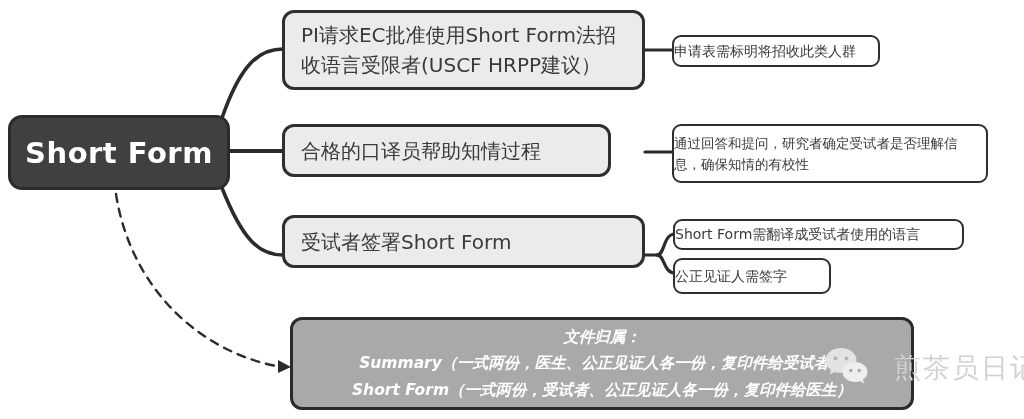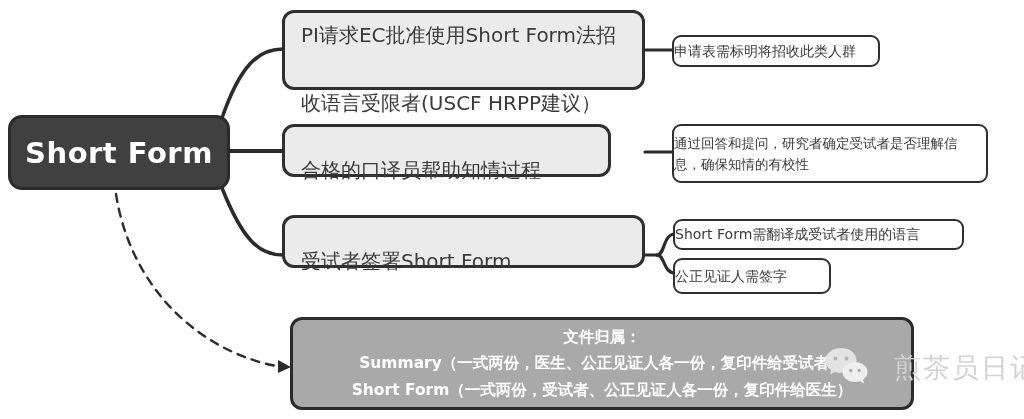--- a/index.html
+++ b/index.html
@@ -22,38 +22,38 @@
     background:#404040;border:3px solid #2b2b2b;border-radius:14px;
     align-items:center;
   }
   .root-node .root-label{
     color:#ffffff;font-size:29px;font-weight:bold;letter-spacing:0.5px;
   }
   .branch{
     background:#ebebeb;border:3px solid #2f2f2f;border-radius:12px;
     padding-left:16px;font-size:20px;line-height:1.5;
   }
-  .branch .line{white-space:nowrap;margin-top:38px;}
+  .branch .line{white-space:nowrap;}
   #branch-1{left:282px;top:10px;width:363px;height:80px;}
   #branch-2{left:282px;top:124px;width:329px;height:53px;}
   #branch-3{left:282px;top:215px;width:363px;height:53px;}
   .leaf{
     background:#ffffff;border:2.5px solid #2f2f2f;border-radius:9px;
     font-size:14px;line-height:1.5;
   }
   #leaf-1{left:672px;top:35px;width:208px;height:32px;}
   #leaf-2{left:672px;top:124px;width:316px;height:59px;font-size:13.5px;}
   #leaf-3a{left:673px;top:219px;width:291px;height:31px;}
   #leaf-3b{left:673px;top:258px;width:158px;height:36px;}
   .leaf .line{white-space:nowrap;}
   .note-node{
     left:290px;top:317px;width:624px;height:93px;
     background:#a9a9a9;border:3px solid #2b2b2b;border-radius:12px;
     align-items:center;text-align:center;
-    color:#ffffff;font-weight:bold;font-size:15.5px;line-height:1.72;
+    color:#ffffff;font-weight:bold;font-size:15.5px;line-height:1.72;font-style:italic;
   }
   .note-node .line{white-space:nowrap;}
   .watermark{
     position:absolute;z-index:3;left:822px;top:344px;
     display:flex;align-items:center;
     pointer-events:none;
   }
   .watermark .wm-text{
     color:#d2d2d2;font-size:27px;letter-spacing:2px;margin-left:24px;
     white-space:nowrap;

